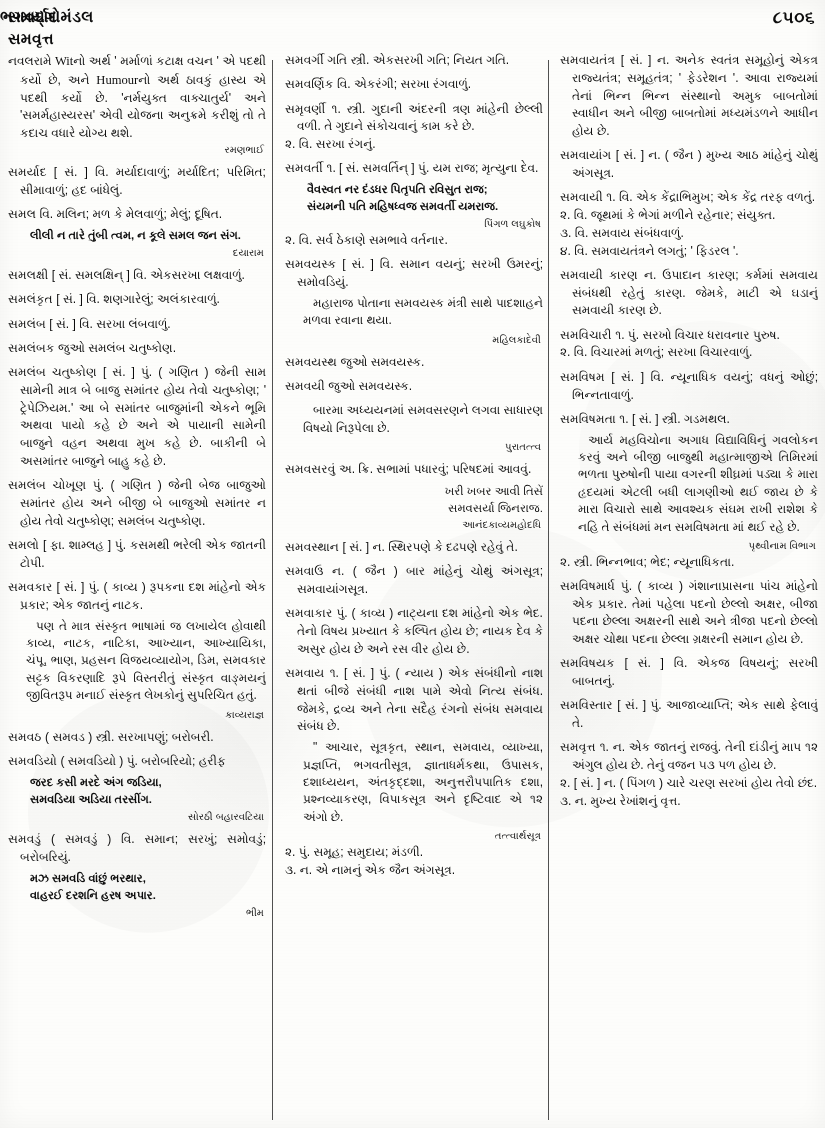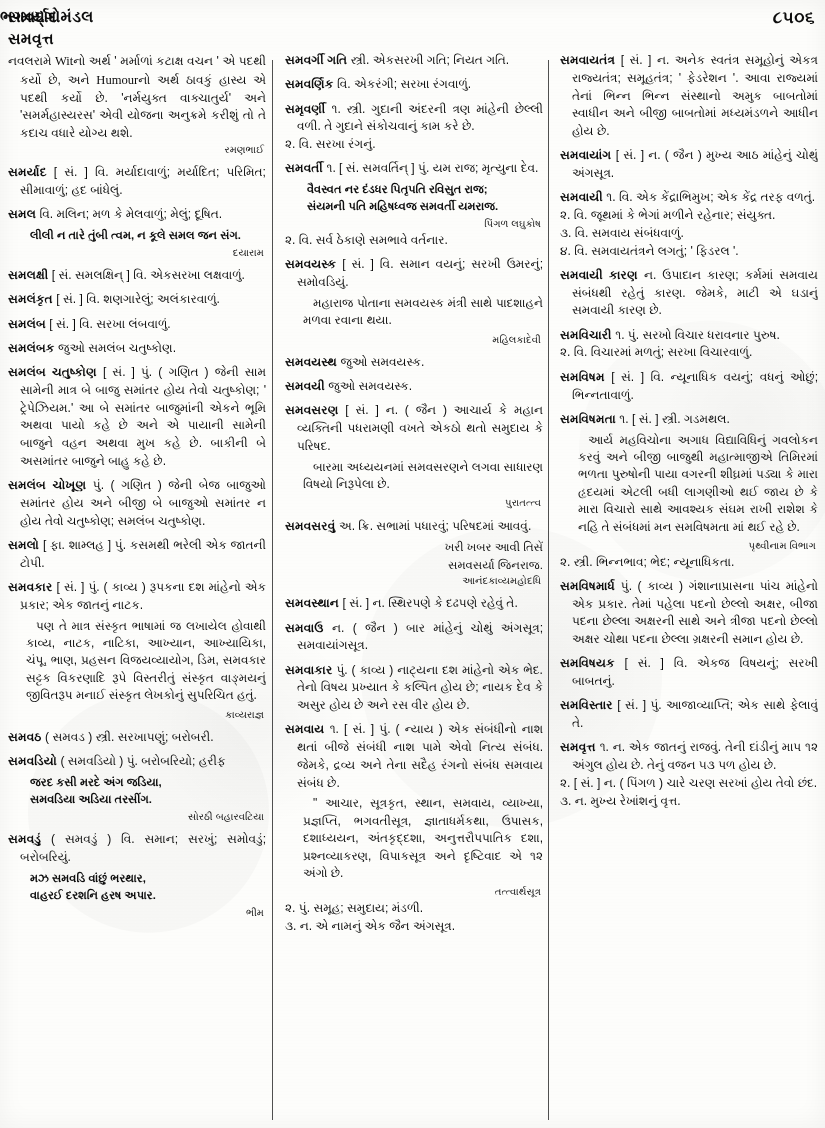--- a/index.html
+++ b/index.html
@@ -102,21 +102,21 @@
     padding: 0;
     text-indent: 0;
   }
   .entry p {
     margin: 0;
     padding: 0;
     text-indent: -12px;
     padding-left: 12px;
   }
   .hw {
-    font-weight: bold;
+    font-weight: normal;
     letter-spacing: 0.15px;
   }
   .sense {
     margin: 0;
     padding-left: 12px;
     text-indent: -3px;
   }
   
   .quote {
     margin: 3px 0 3px 0;
@@ -284,21 +284,20 @@
           <div class="quote">મહારાજ પોતાના સમવયસ્ક મંત્રી સાથે પાદશાહને મળવા રવાના થયા.</div>
           <span class="citation">મહિલકાદેવી</span>
         </div>
         <div class="entry">
           <p><span class="hw">સમવયસ્થ </span>જુઓ સમવયસ્ક.</p>
         </div>
         <div class="entry">
           <p><span class="hw">સમવયી </span>જુઓ સમવયસ્ક.</p>
         </div>
         <div class="entry">
-          <p><span class="hw">સમવસરણ </span>[ સં. ] ન. ( જૈન ) આચાર્ય કે મહાન વ્યક્તિની પધરામણી વખતે એકઠો થતો સમુદાય કે પરિષદ.</p>
           <div class="quote">બારમા અધ્યયનમાં સમવસરણને લગવા સાધારણ વિષયો નિરૂપેલા છે.</div>
           <span class="citation">પુરાતત્ત્વ</span>
         </div>
         <div class="entry">
           <p><span class="hw">સમવસરવું </span>અ. ક્રિ. સભામાં પધારવું; પરિષદમાં આવવું.</p>
           <div class="centered-verse">
             <span>ખરી ખબર આવી તિસેં</span>
             <span>સમવસર્યા જિનરાજ.</span>
           </div>
           <span class="citation">આનંદકાવ્યમહોદધિ</span>

